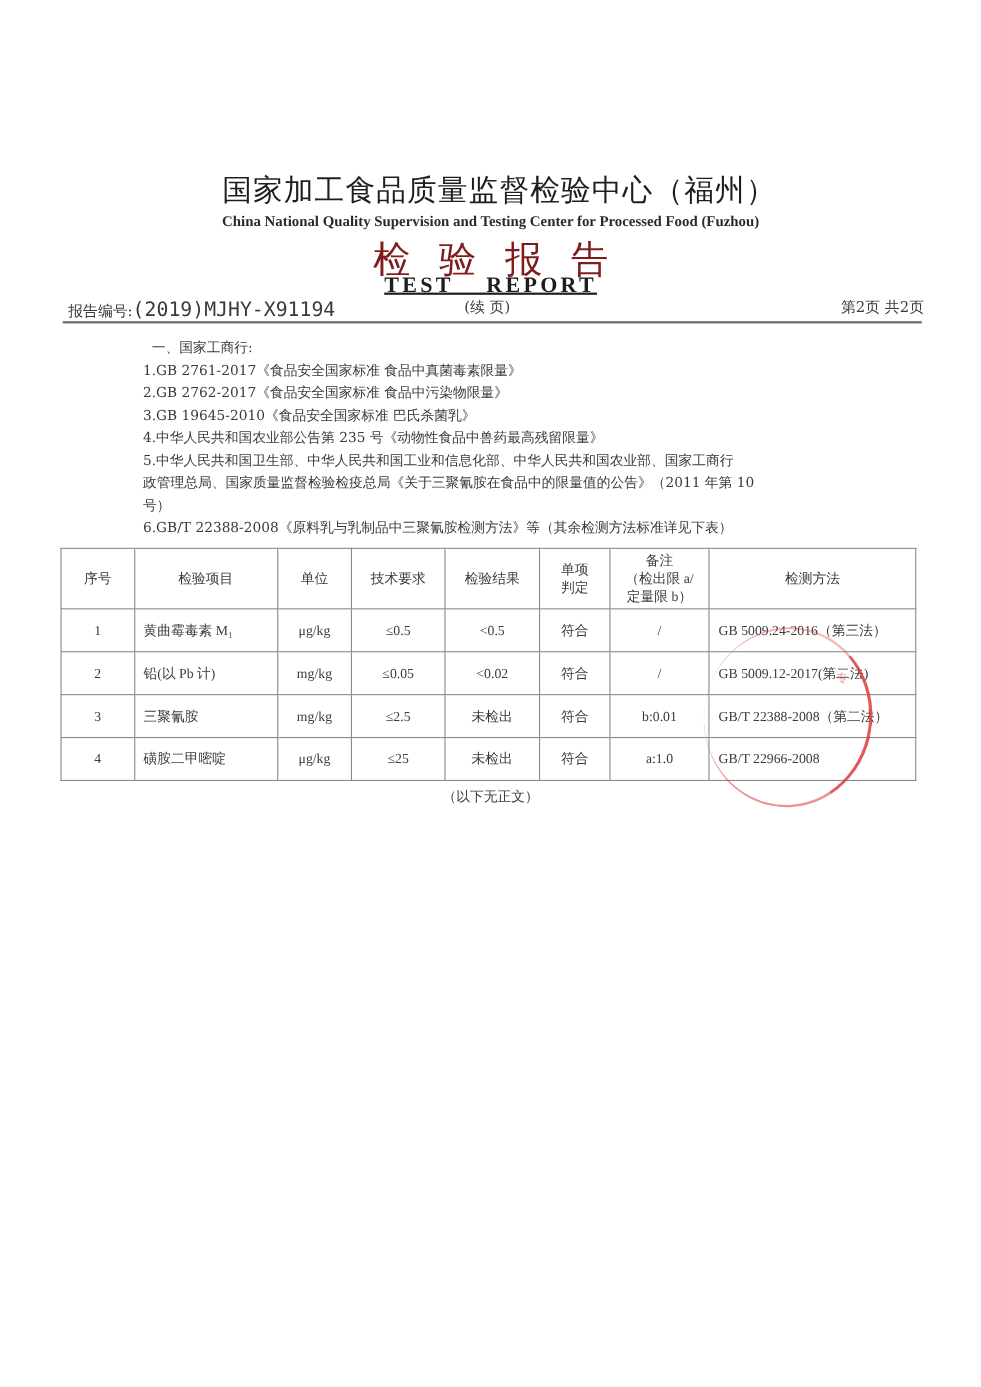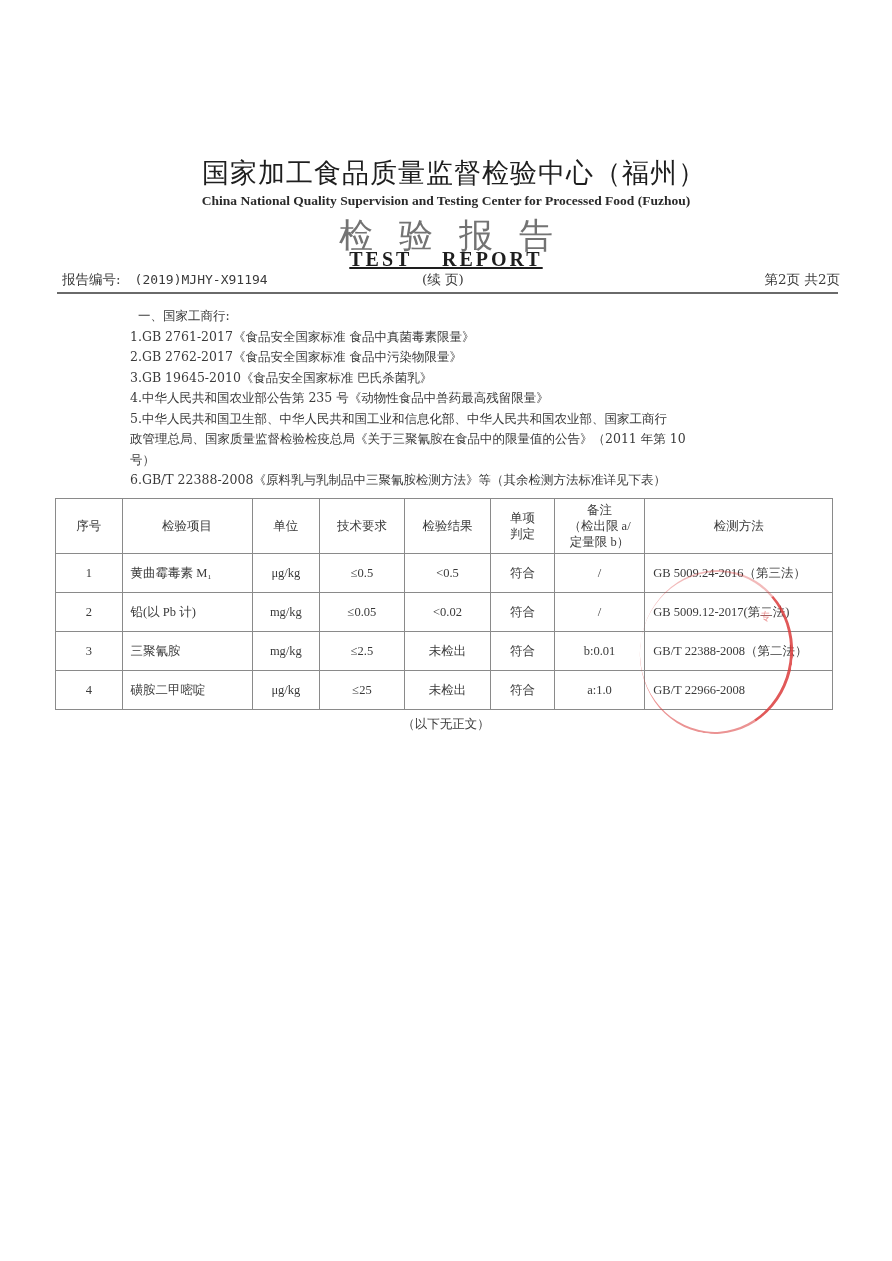--- a/index.html
+++ b/index.html
@@ -3,25 +3,25 @@
   <meta charset="utf-8">
   <style>
     html, body { margin:0; padding:0; }
     body {
       width:892px; height:1261px; background:#ffffff; position:relative; overflow:hidden;
       font-family:"DejaVu Serif","Liberation Serif",serif; color:#2a2a2a;
     }
     .abs { position:absolute; }
     .org-cn { left:8px; width:892px; top:155px; text-align:center; font-size:27px; letter-spacing:1px; color:#1e1e1e; }
     .org-en { left:0; width:892px; top:193px; text-align:center; font-family:"Liberation Serif",serif; font-weight:bold; font-size:13.5px; color:#2a2a2a; }
-    .title-cn { left:0; width:892px; top:213px; text-align:center; font-size:34px; letter-spacing:26px; color:#737373; padding-left:26px; box-sizing:border-box;}
+    .title-cn { left:0; width:892px; top:213px; text-align:center; font-size:34px; letter-spacing:26px; color:#7f1d1d; padding-left:26px; box-sizing:border-box;}
     .title-en { left:0; width:892px; top:248px; text-align:center; font-family:"Liberation Serif",serif; font-weight:bold; font-size:20px; letter-spacing:3px; word-spacing:22px; color:#1e1e1e;text-decoration:underline; }
     .meta-row { left:62px; width:778px; top:271px; font-size:13.5px; color:#3a3a3a; height:20px; }
     .meta-left { position:absolute; left:0; top:0; }
-    .meta-left .num { font-family:"DejaVu Sans Mono","Liberation Mono",monospace; font-size:13px; margin-left:14px; }
+    .meta-left .num { font-family:"DejaVu Sans Mono","Liberation Mono",monospace; font-size:18px; }
     .meta-center { position:absolute; left:360px; top:0; }
     .meta-right { position:absolute; right:0; top:0; }
     .meta-rule { left:57px; width:781px; top:292px; height:2px; background:#6a6a6a; }
     .basis { left:130px; top:306px; width:660px; font-size:12.5px; line-height:20.5px; color:#3a3a3a; }
     .basis div { white-space:nowrap; }
     .basis .indent { padding-left:8px; }
     table.results {
       position:absolute; left:55px; top:498px; width:778px; border-collapse:collapse;
       font-size:12.5px; color:#3a3a3a; font-family:"Liberation Serif","DejaVu Serif",serif;
     }

